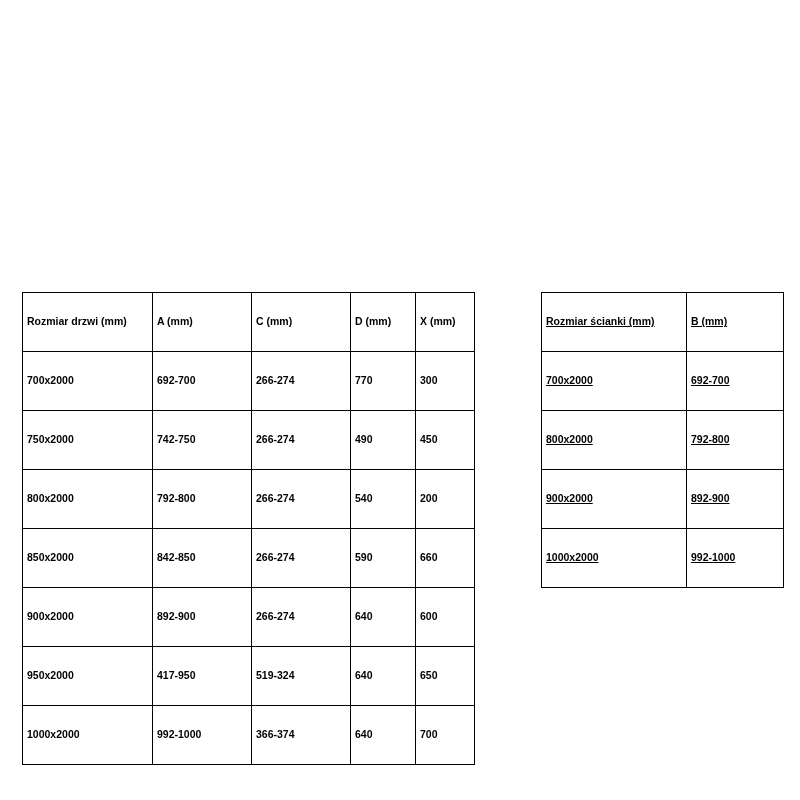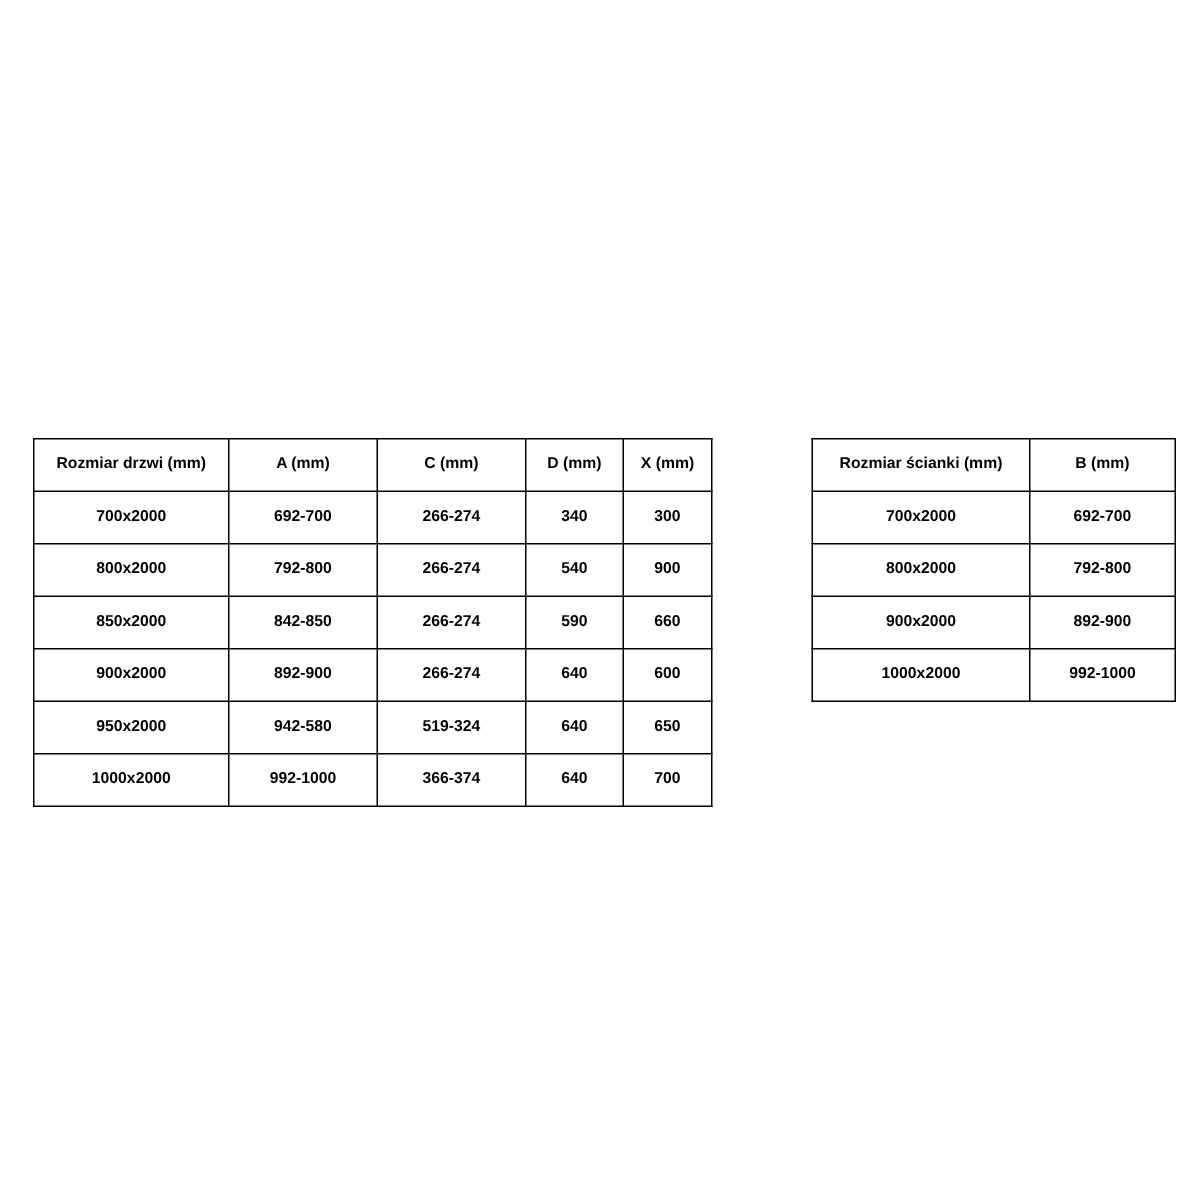--- a/index.html
+++ b/index.html
@@ -31,47 +31,47 @@
     flex-direction: row;
     align-items: flex-start;
   }
   table.spec {
     border-collapse: collapse;
     table-layout: fixed;
     background: #ffffff;
   }
   table.spec td {
     border: 1px solid #000000;
-    text-align: center;
+    text-align: left;
     vertical-align: middle;
     font-size: 10.5px;
     line-height: 1.1;
     height: 26px;
-    padding: 4px 4px;
+    padding: 16px 4px;
     white-space: nowrap;
   }
   table.spec tr.header td {
     font-weight: bold;
     font-size: 10.5px;
   }
   table.spec tr.body td {
     font-weight: bold;
     margin-top: 36px;
   }
   
   .doors-table { width: 452px; }
   .doors-table col.c0 { width: 130px; }
   .doors-table col.c1 { width: 99px; }
   .doors-table col.c2 { width: 99px; }
   .doors-table col.c3 { width: 65px; }
   .doors-table col.c4 { width: 59px; }
 
   
   .spacer { width: 66px; flex: 0 0 66px; }
-  .wall-table { width: 242px; }
+  .wall-table { width: 242px; text-decoration: underline; }
   .wall-table col.c0 { width: 145px; }
   .wall-table col.c1 { width: 97px; }
 </style>
 </head>
 <body>
 
 <div class="sheet">
   <div class="tables-wrap">
 
     <table class="spec doors-table">
@@ -87,47 +87,54 @@
           <td>Rozmiar drzwi (mm)</td>
           <td>A (mm)</td>
           <td>C (mm)</td>
           <td>D (mm)</td>
           <td>X (mm)</td>
         </tr>
         <tr class="body">
           <td>700x2000</td>
           <td>692-700</td>
           <td>266-274</td>
-          <td>340</td>
+          <td>770</td>
           <td>300</td>
+        </tr>
+        <tr class="body">
+          <td>750x2000</td>
+          <td>742-750</td>
+          <td>266-274</td>
+          <td>490</td>
+          <td>450</td>
         </tr>
         <tr class="body">
           <td>800x2000</td>
           <td>792-800</td>
           <td>266-274</td>
           <td>540</td>
-          <td>900</td>
+          <td>200</td>
         </tr>
         <tr class="body">
           <td>850x2000</td>
           <td>842-850</td>
           <td>266-274</td>
           <td>590</td>
           <td>660</td>
         </tr>
         <tr class="body">
           <td>900x2000</td>
           <td>892-900</td>
           <td>266-274</td>
           <td>640</td>
           <td>600</td>
         </tr>
         <tr class="body">
           <td>950x2000</td>
-          <td>942-580</td>
+          <td>417-950</td>
           <td>519-324</td>
           <td>640</td>
           <td>650</td>
         </tr>
         <tr class="body">
           <td>1000x2000</td>
           <td>992-1000</td>
           <td>366-374</td>
           <td>640</td>
           <td>700</td>

